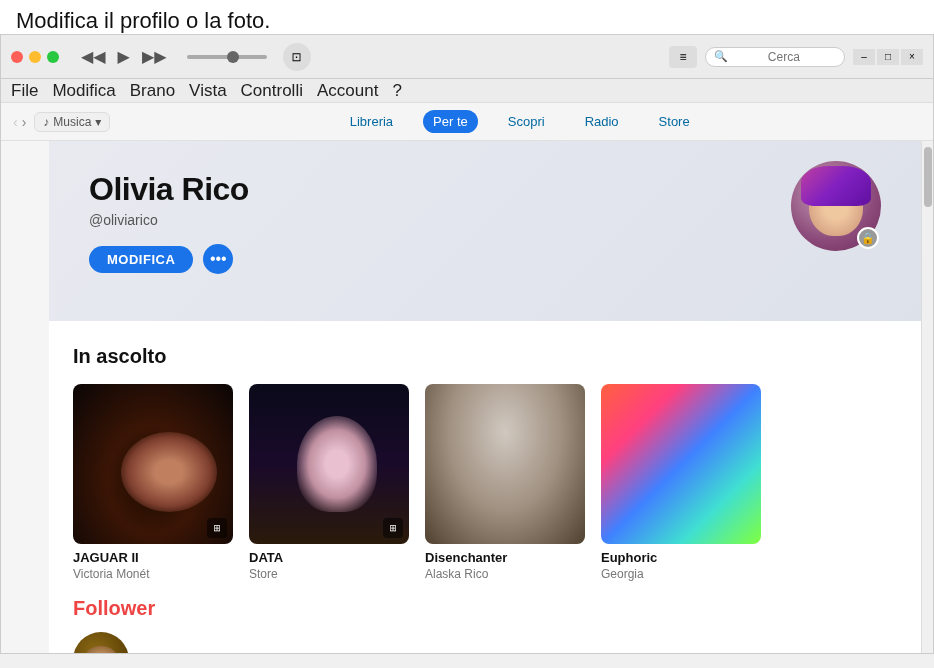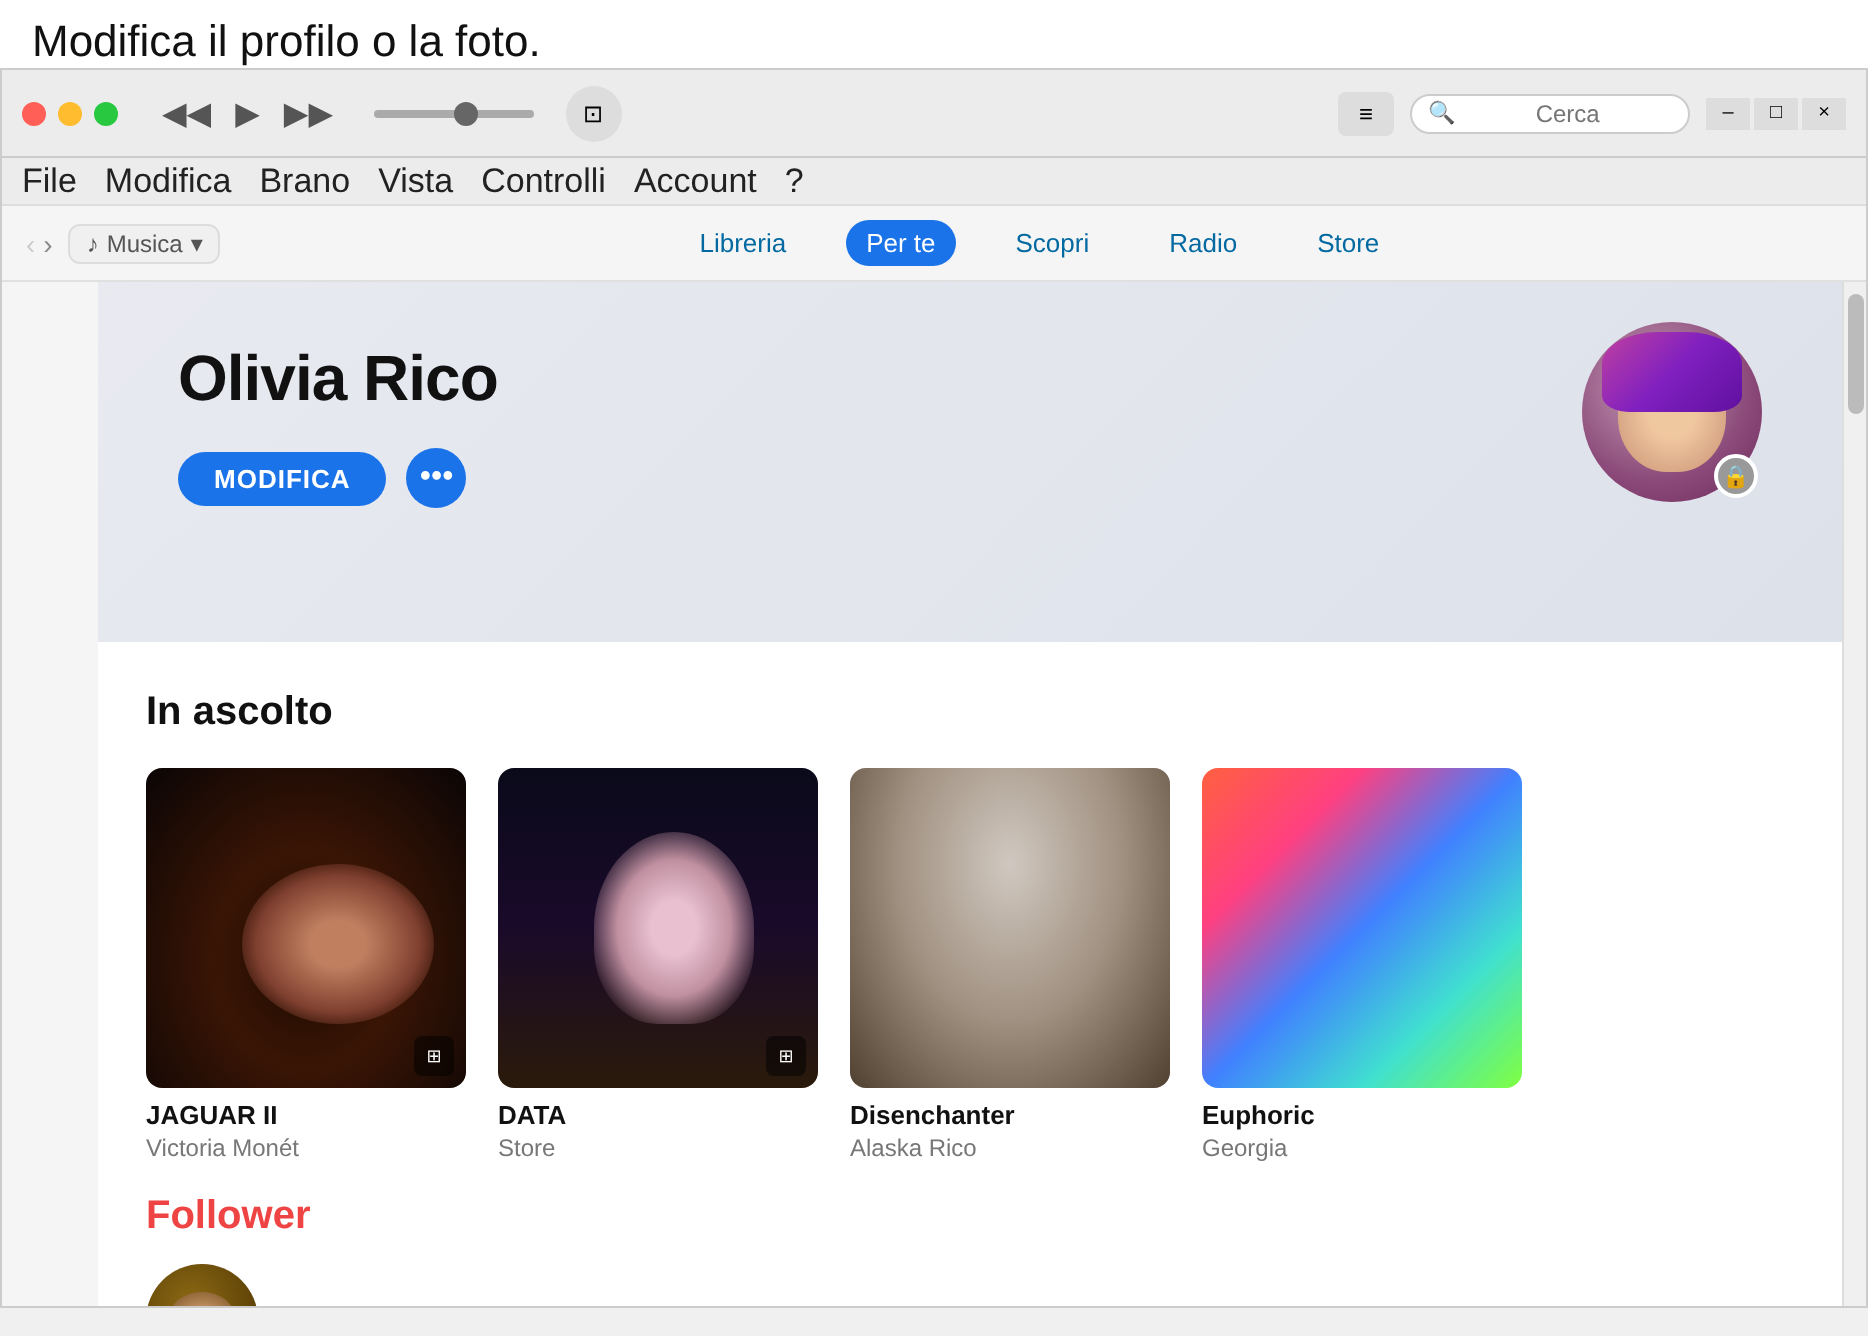--- a/index.html
+++ b/index.html
@@ -375,20 +375,21 @@
       <span class="nav-link">Radio</span>
       <span class="nav-link">Store</span>
     </div>
   </div>
 
   <div class="content">
     <div class="main-content">
 
       <div class="profile-section">
         <h1 class="profile-name">Olivia Rico</h1>
+        <p class="profile-handle">@oliviarico</p>
         <div class="profile-actions">
           <button class="btn-modifica">MODIFICA</button>
           <button class="btn-more">
             <span>•••</span>
           </button>
         </div>
         <div class="avatar-container">
           <div class="avatar-memoji"></div>
           <div class="lock-badge">
             <span>🔒</span>

